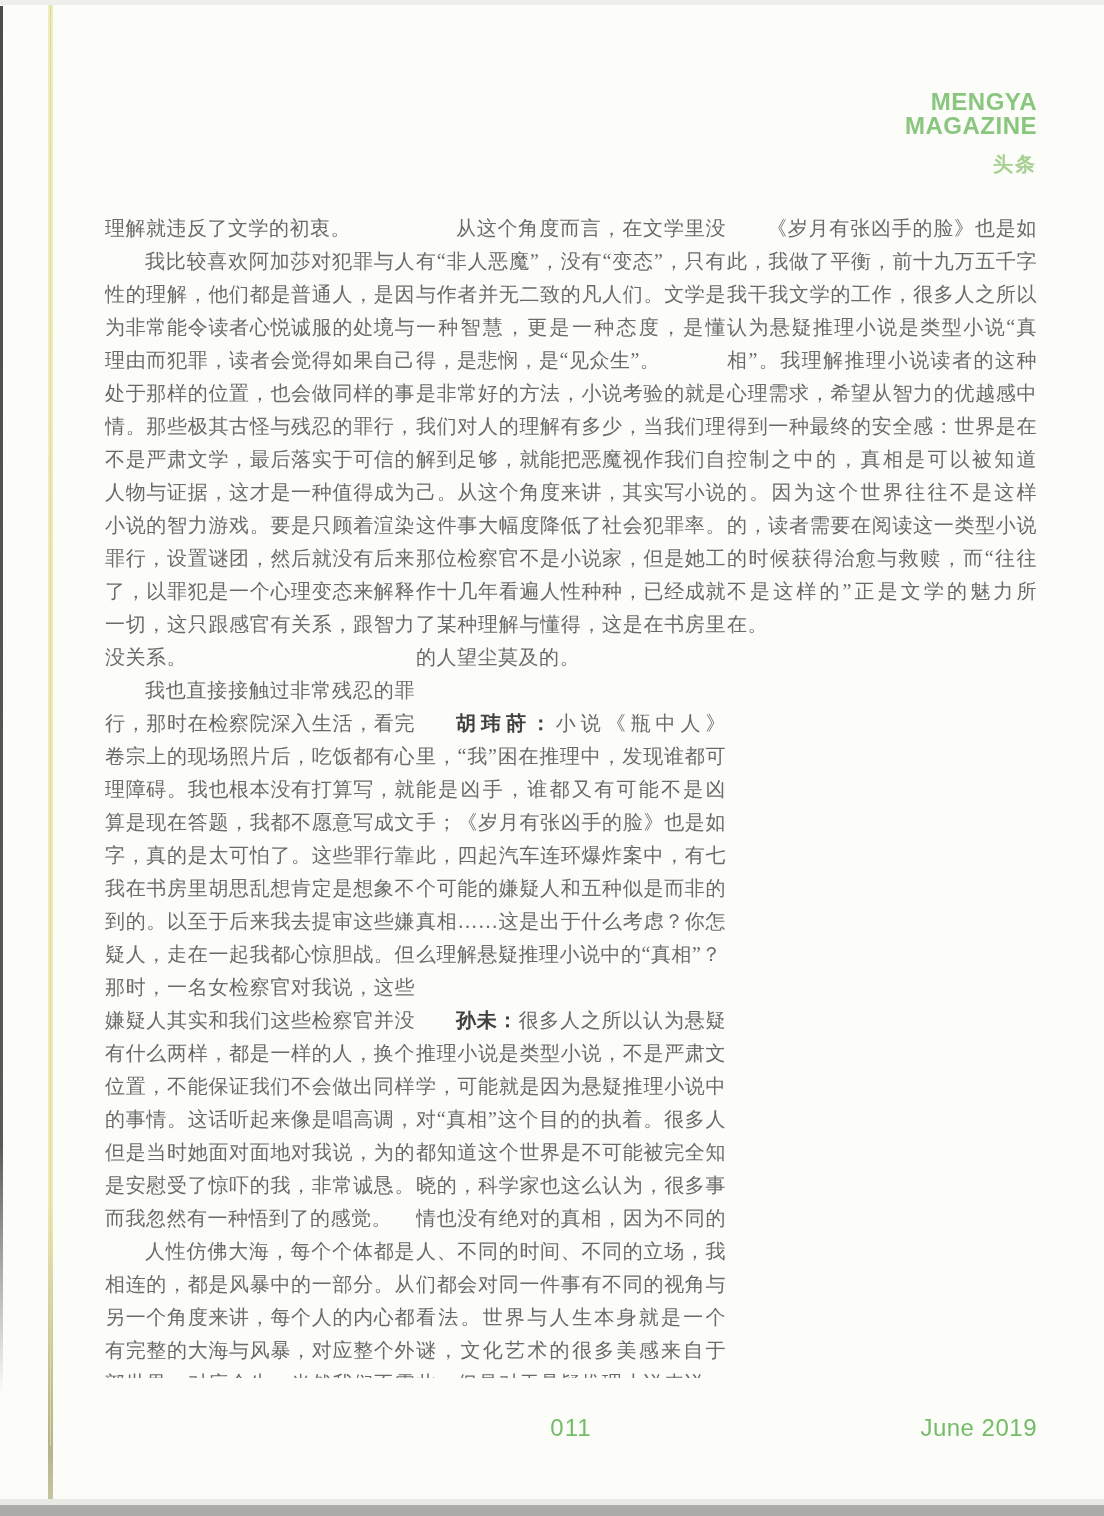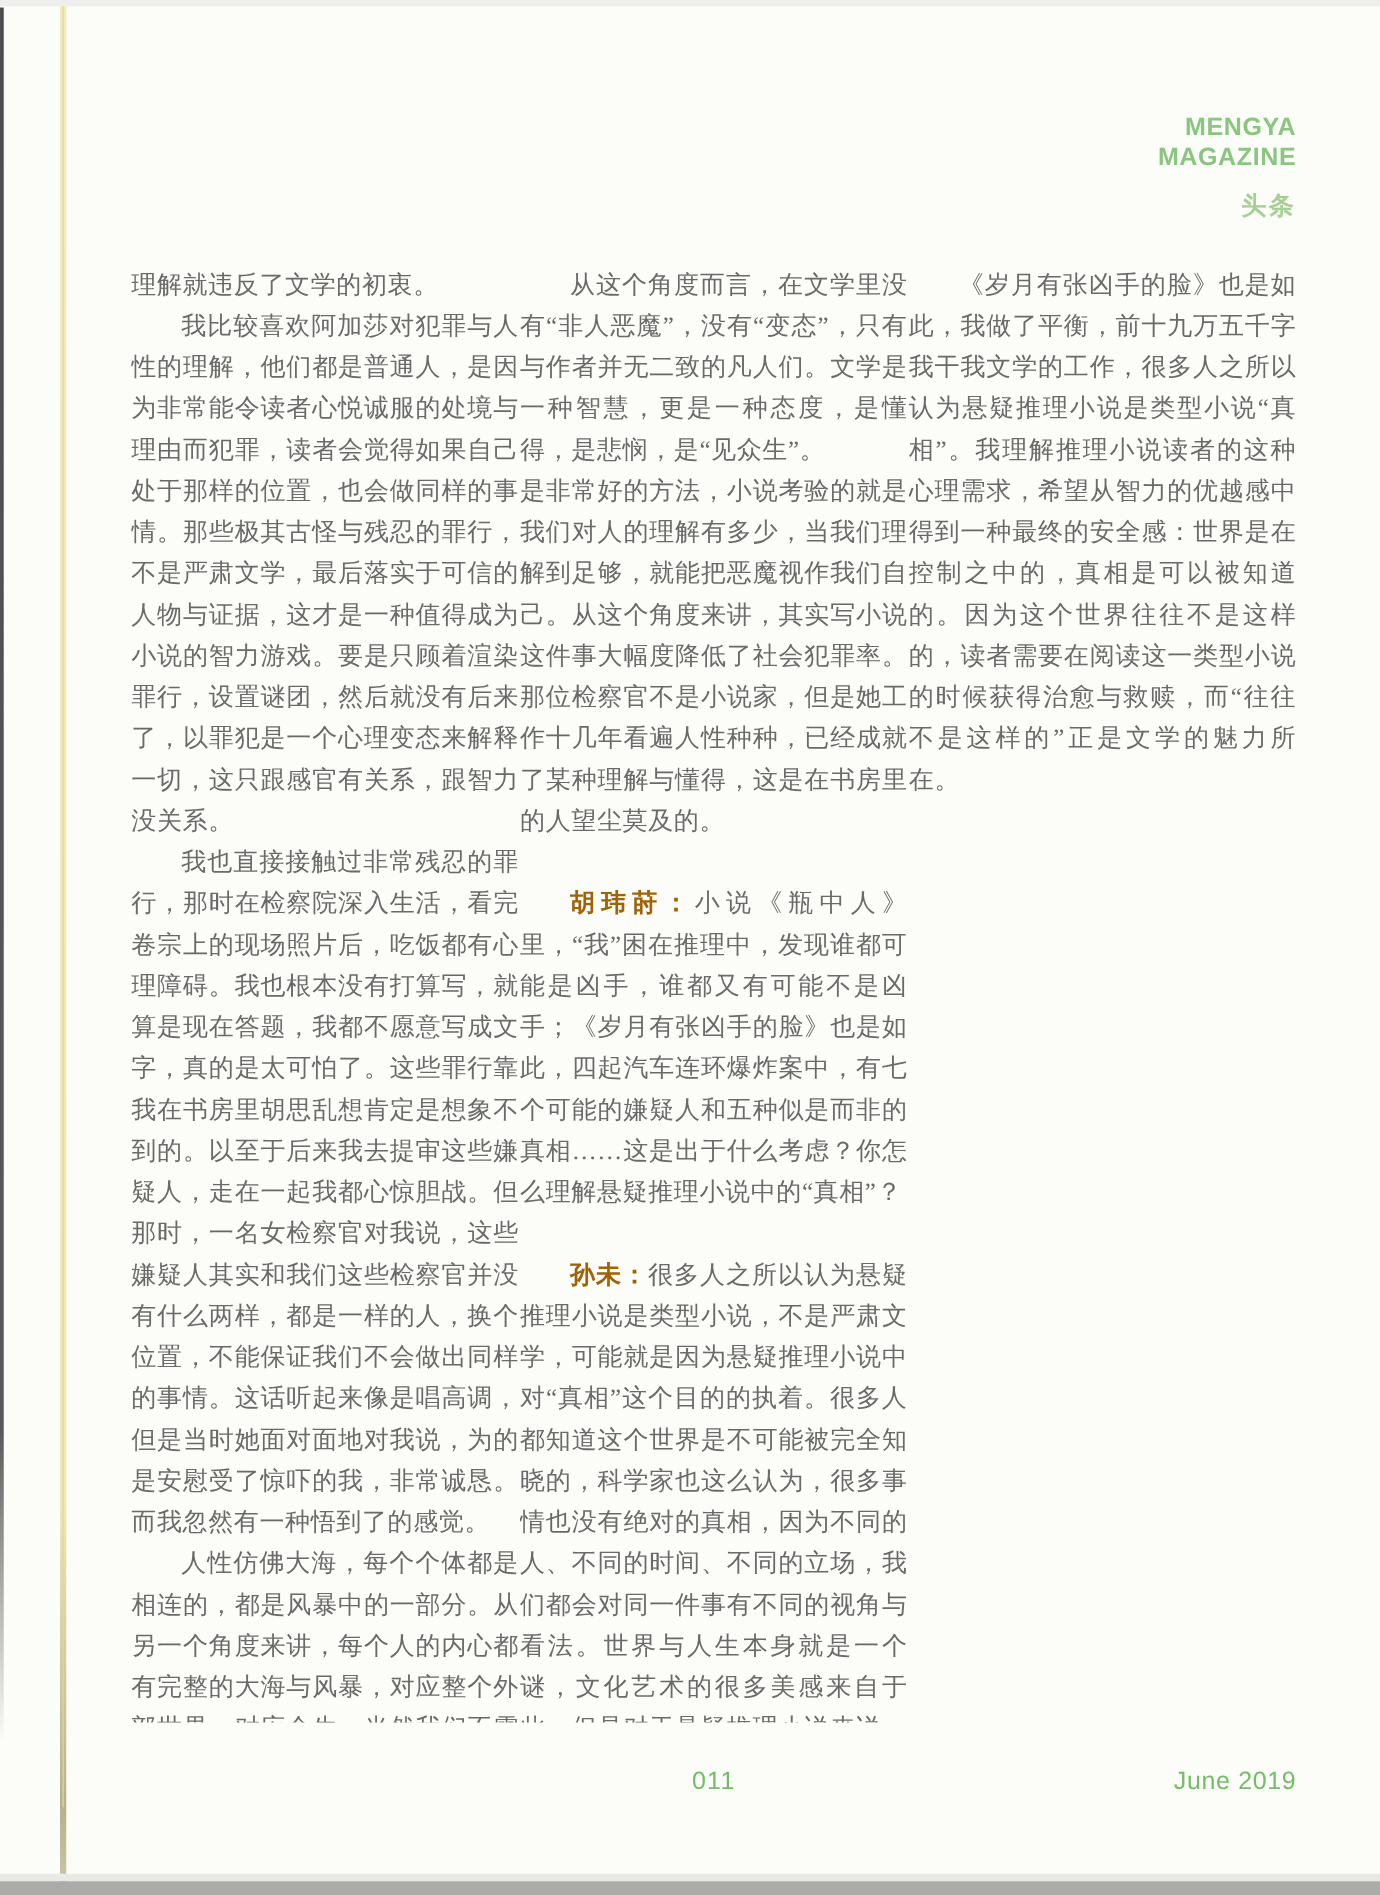--- a/index.html
+++ b/index.html
@@ -14,47 +14,47 @@
     background:linear-gradient(to bottom,#4d4d4d 0%,#595959 82%,rgba(89,89,89,0) 100%);}
   .fold-line{position:absolute;top:5px;left:48px;width:5px;height:1501px;
     background:linear-gradient(to bottom,var(--fold-line-yellow) 0%,#ece9b2 80%,#b5b28c 96%,#c9c7a4 100%);}
   .fold-line::after{content:"";position:absolute;left:2px;top:0;width:1px;height:96%;background:#dcd89f;}
   .scan-bottom-light{position:absolute;left:0;bottom:11px;width:100%;height:6px;background:#e9e9e6;}
   .scan-bottom-dark{position:absolute;left:0;bottom:0;width:100%;height:11px;background:#abab a9;background:#ababa9;}
   
   .header{position:absolute;top:90px;right:67px;text-align:right;}
   .magazine-name{
     font-family:"Liberation Sans","DejaVu Sans",sans-serif;
-    font-size:20px;line-height:24px;font-weight:600;
+    font-size:24px;line-height:24px;font-weight:600;
     color:var(--header-green);letter-spacing:.5px;
   }
   .section-label{
     margin-top:13px;
     font-family:"Liberation Sans","DejaVu Sans",sans-serif;
     font-size:20px;font-weight:600;
     color:var(--section-green);letter-spacing:2px;
   }
   
   .columns{
     position:absolute;left:105px;top:212px;width:964px;height:1166px;
     display:flex;gap:1px;overflow:hidden;
   }
   .column{width:310px;height:100%;overflow:hidden;}
   .para{
     margin:0;font-size:20px;line-height:33px;letter-spacing:.5px;
     color:var(--body-text);text-align:justify;
   }
   .para.indent{text-indent:2em;}
   .para.gap{margin-top:33px;}
-  .speaker{font-weight:700;color:#a16207;}
+  .speaker{font-weight:700;color:#404040;}
   
   .footer{
     position:absolute;left:105px;right:67px;top:1414px;height:26px;
     font-family:"Liberation Sans","DejaVu Sans",sans-serif;
-    font-size:20px;color:var(--footer-green);
+    font-size:24px;color:var(--footer-green);
   }
   .page-number{position:absolute;left:0;right:0;text-align:center;letter-spacing:1px;}
   .issue-date{position:absolute;right:0;top:0;letter-spacing:.5px;}
 </style>
 </head>
 <body>
 
 <div class="page">
   <div class="scan-top"></div>
   <div class="left-edge"></div>

